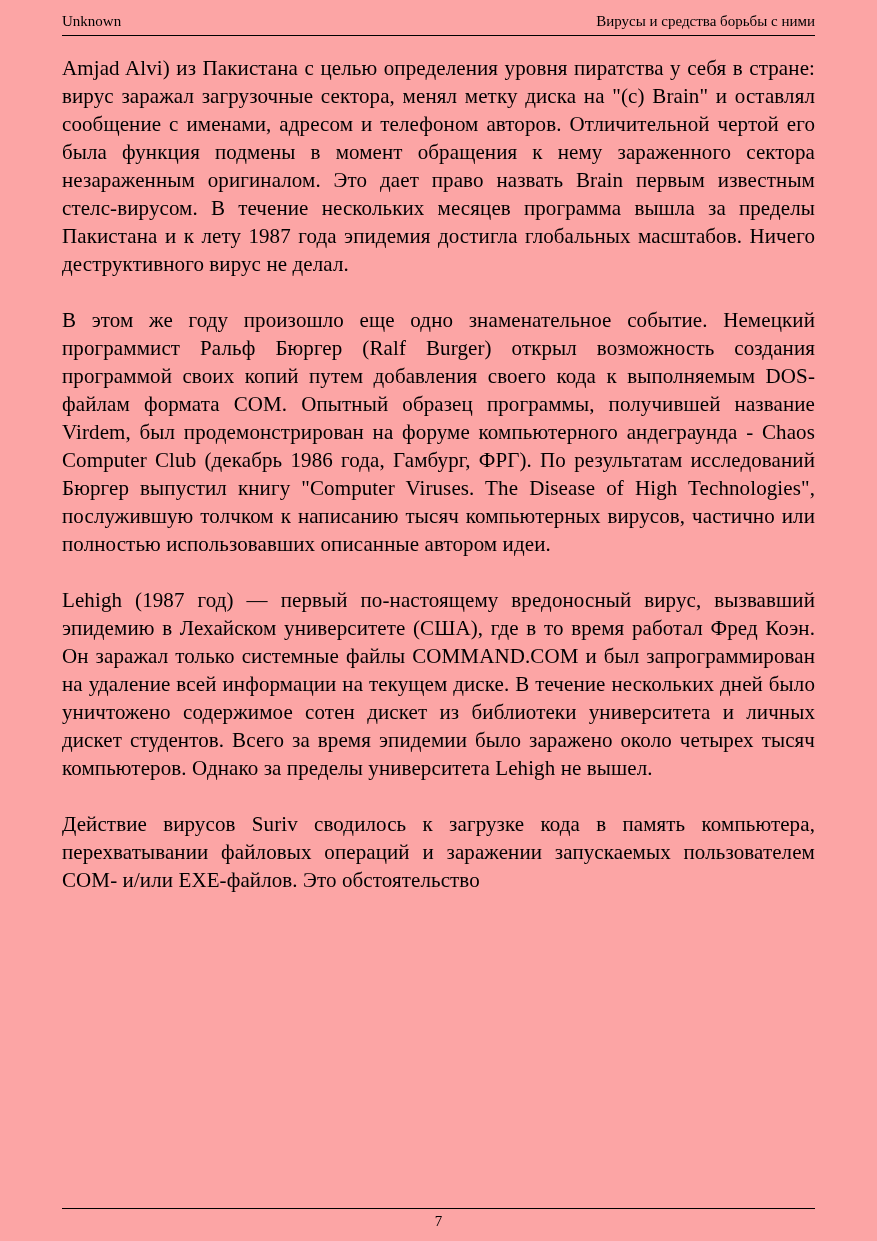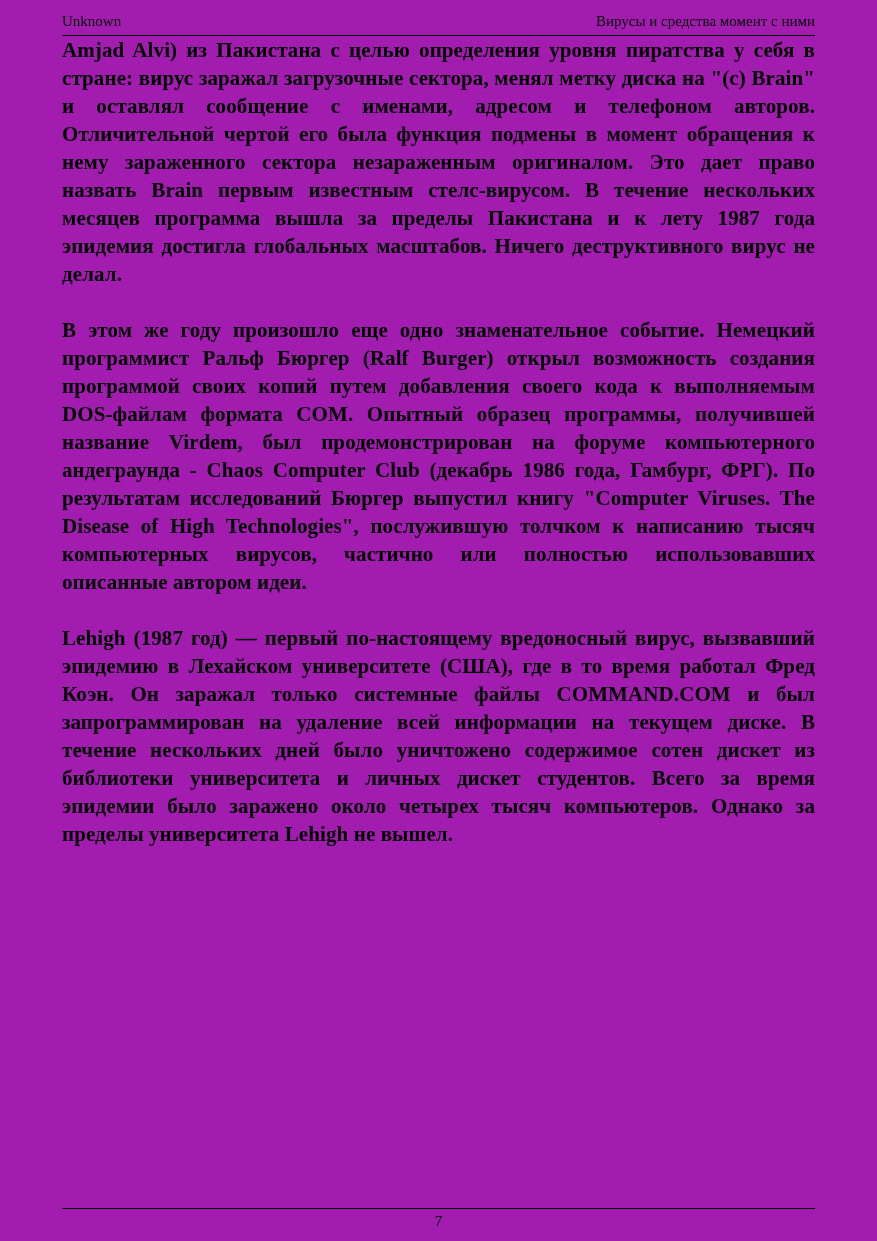--- a/index.html
+++ b/index.html
@@ -4,46 +4,45 @@
 <style>
   html, body {
     margin: 0;
     padding: 0;
     background: #ffffff;
   }
   .page {
     position: relative;
     width: 877px;
     height: 1241px;
-    background: #a21caf;
+    background: #fca5a5;
     color: #000000;
     font-family: "Liberation Serif", "DejaVu Serif", serif;
     box-sizing: border-box;
     padding: 12px 62px 0 62px;
     overflow: hidden;
   }
   .header {
     display: flex;
     justify-content: space-between;
     align-items: baseline;
     font-size: 15px;
     line-height: 1.25;
   }
   .header-rule {
     border: none;
     border-top: 1px solid #000000;
     margin: 4px 0 0 0;
   }
   .content {
-    margin-top: 0;
+    margin-top: 18px;
     font-size: 21px;
     line-height: 28px;
     text-align: justify;
     letter-spacing: 0.1px;
-    font-weight: bold;
   }
   .content p {
     margin: 0 0 28px 0;
   }
   .footer {
     position: absolute;
     left: 62px;
     right: 62px;
     bottom: 10px;
     text-align: center;
@@ -56,28 +55,29 @@
     margin: 0 0 3px 0;
   }
 </style>
 </head>
 <body>
 
 <div class="page">
 
   <div class="header">
     <span>Unknown</span>
-    <span>Вирусы и средства момент с ними</span>
+    <span>Вирусы и средства борьбы с ними</span>
   </div>
   <hr class="header-rule">
 
   <div class="content">
     <p>Amjad Alvi) из Пакистана с целью определения уровня пиратства у себя в стране: вирус заражал загрузочные сектора, менял метку диска на "(c) Brain" и оставлял сообщение с именами, адресом и телефоном авторов. Отличительной чертой его была функция подмены в момент обращения к нему зараженного сектора незараженным оригиналом. Это дает право назвать Brain первым известным стелс-вирусом. В течение нескольких месяцев программа вышла за пределы Пакистана и к лету 1987 года эпидемия достигла глобальных масштабов. Ничего деструктивного вирус не делал.</p>
     <p>В этом же году произошло еще одно знаменательное событие. Немецкий программист Ральф Бюргер (Ralf Burger) открыл возможность создания программой своих копий путем добавления своего кода к выполняемым DOS-файлам формата COM. Опытный образец программы, получившей название Virdem, был продемонстрирован на форуме компьютерного андеграунда - Chaos Computer Club (декабрь 1986 года, Гамбург, ФРГ). По результатам исследований Бюргер выпустил книгу "Computer Viruses. The Disease of High Technologies", послужившую толчком к написанию тысяч компьютерных вирусов, частично или полностью использовавших описанные автором идеи.</p>
     <p>Lehigh (1987 год) — первый по-настоящему вредоносный вирус, вызвавший эпидемию в Лехайском университете (США), где в то время работал Фред Коэн. Он заражал только системные файлы COMMAND.COM и был запрограммирован на удаление всей информации на текущем диске. В течение нескольких дней было уничтожено содержимое сотен дискет из библиотеки университета и личных дискет студентов. Всего за время эпидемии было заражено около четырех тысяч компьютеров. Однако за пределы университета Lehigh не вышел.</p>
+    <p>Действие вирусов Suriv сводилось к загрузке кода в память компьютера, перехватывании файловых операций и заражении запускаемых пользователем COM- и/или EXE-файлов. Это обстоятельство</p>
   </div>
 
   <div class="footer">
     <hr class="footer-rule">
     <span>7</span>
   </div>
 
 </div>
 
 </body></html>

